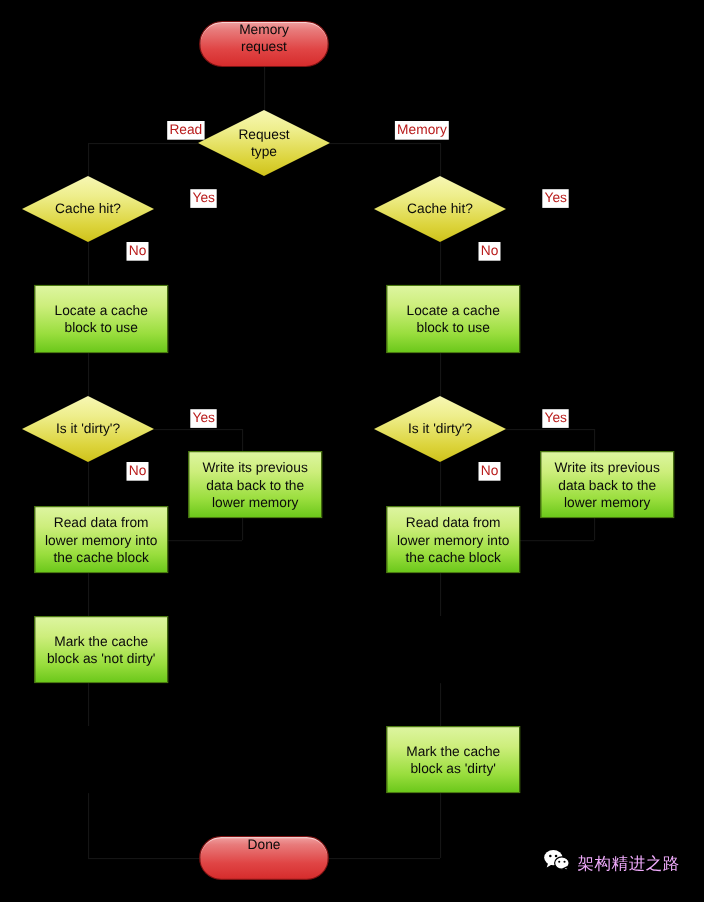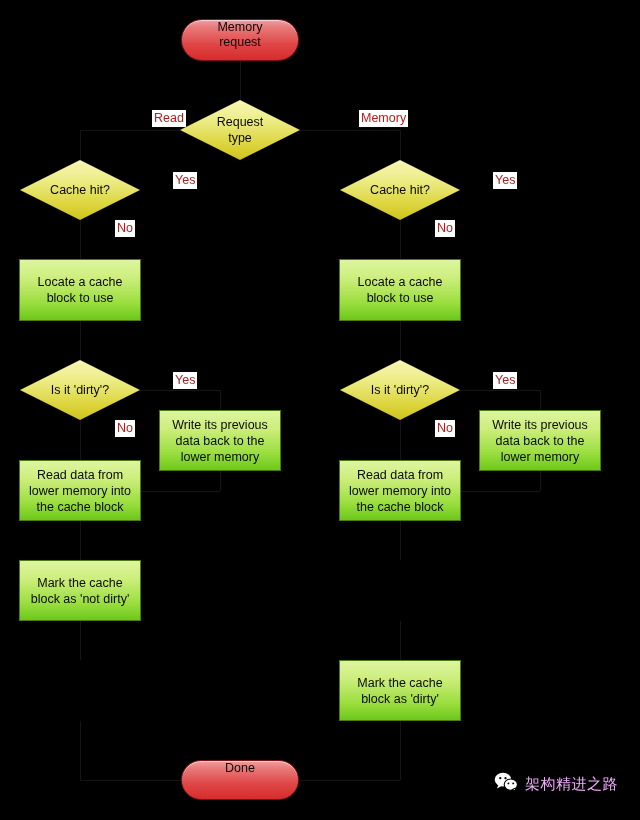--- a/index.html
+++ b/index.html
@@ -51,20 +51,21 @@
     background: linear-gradient(to bottom, #ddf5a0 0%, #cdee7c 30%, #9ade3e 72%, #6cc81b 100%);
     display: flex;
     align-items: center;
     justify-content: center;
     text-align: center;
     color: #0a0a0a;
     font-size: 12.5px;
     line-height: 16px;
     box-sizing: border-box;
     padding: 0 4px;
+    margin-left: 12px;
   }
 
   
   .decision {
     position: absolute;
     display: flex;
     align-items: center;
     justify-content: center;
   }
   .decision .dshape {

